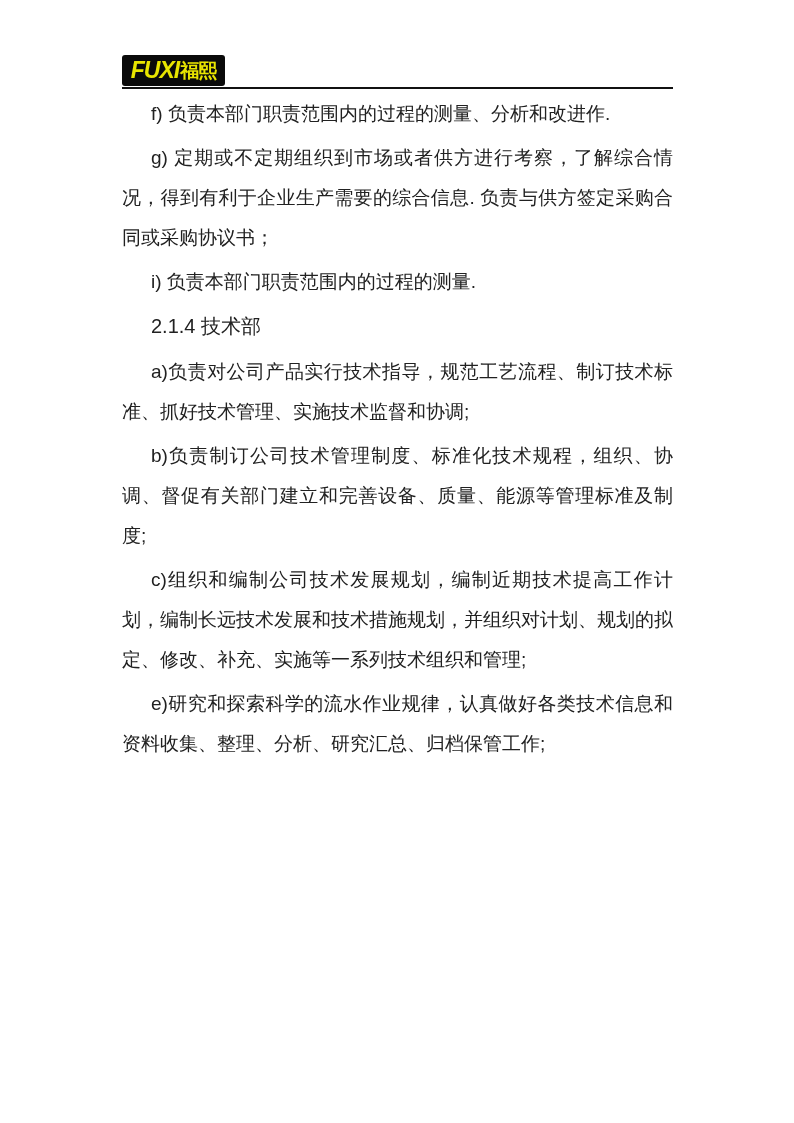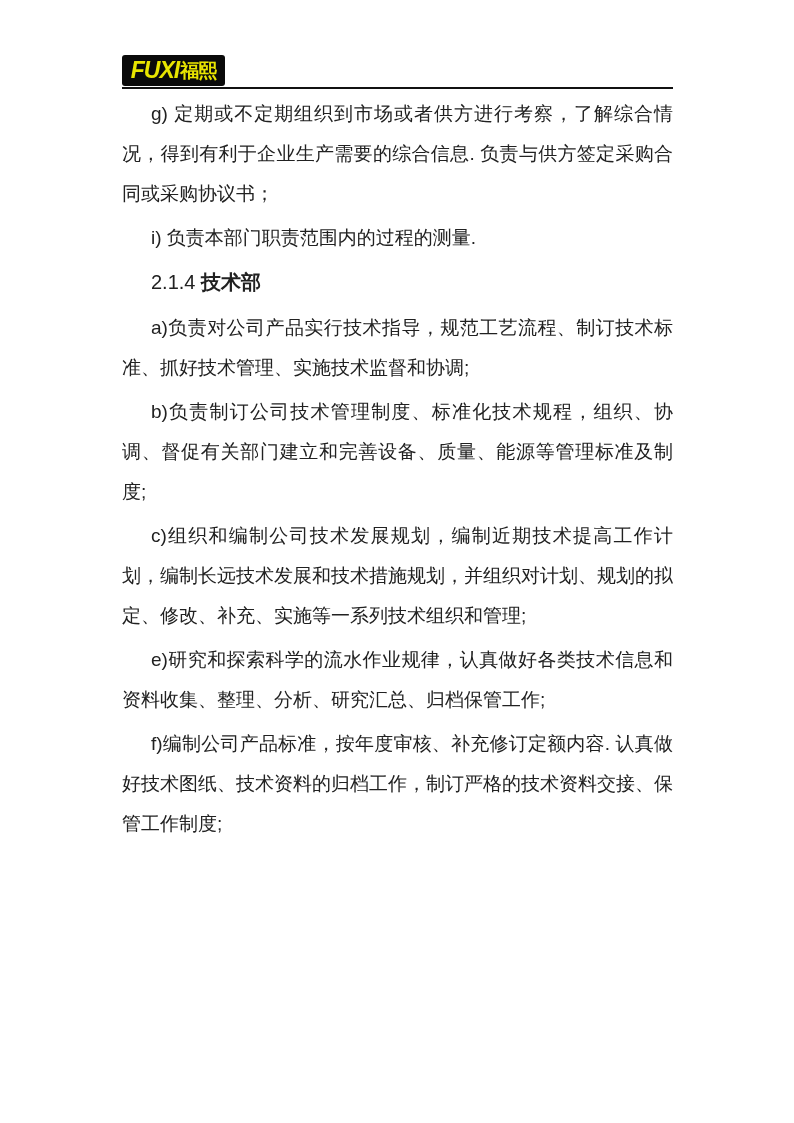--- a/index.html
+++ b/index.html
@@ -72,43 +72,43 @@
     font-size: 20px;
     line-height: 40px;
     text-indent: 29px;
     text-align: left;
   }
   .heading-number {
     font-weight: normal;
     white-space: pre;
   }
   .heading-title {
-    font-weight: bold;
+    font-weight: normal;
   }
 </style>
 </head>
 <body>
 
 <div class="page">
 
   <div class="header">
     <div class="logo">
       <span class="logo-latin">FUXI</span>
       <span class="logo-cn">福熙</span>
     </div>
   </div>
 
   <div class="content">
 
+    <p class="para">f) 负责本部门职责范围内的过程的测量、分析和改进作.</p>
     <p class="para">g) 定期或不定期组织到市场或者供方进行考察，了解综合情况，得到有利于企业生产需要的综合信息. 负责与供方签定采购合同或采购协议书；</p>
     <p class="para">i) 负责本部门职责范围内的过程的测量.</p>
 
     <p class="para heading"><span class="heading-number">2.1.4 </span><span class="heading-title">技术部</span></p>
 
     <p class="para">a)负责对公司产品实行技术指导，规范工艺流程、制订技术标准、抓好技术管理、实施技术监督和协调;</p>
     <p class="para">b)负责制订公司技术管理制度、标准化技术规程，组织、协调、督促有关部门建立和完善设备、质量、能源等管理标准及制度;</p>
     <p class="para">c)组织和编制公司技术发展规划，编制近期技术提高工作计划，编制长远技术发展和技术措施规划，并组织对计划、规划的拟定、修改、补充、实施等一系列技术组织和管理;</p>
     <p class="para">e)研究和探索科学的流水作业规律，认真做好各类技术信息和资料收集、整理、分析、研究汇总、归档保管工作;</p>
-    <p class="para">f)编制公司产品标准，按年度审核、补充修订定额内容. 认真做好技术图纸、技术资料的归档工作，制订严格的技术资料交接、保管工作制度;</p>
 
   </div>
 
 </div>
 
 </body></html>

